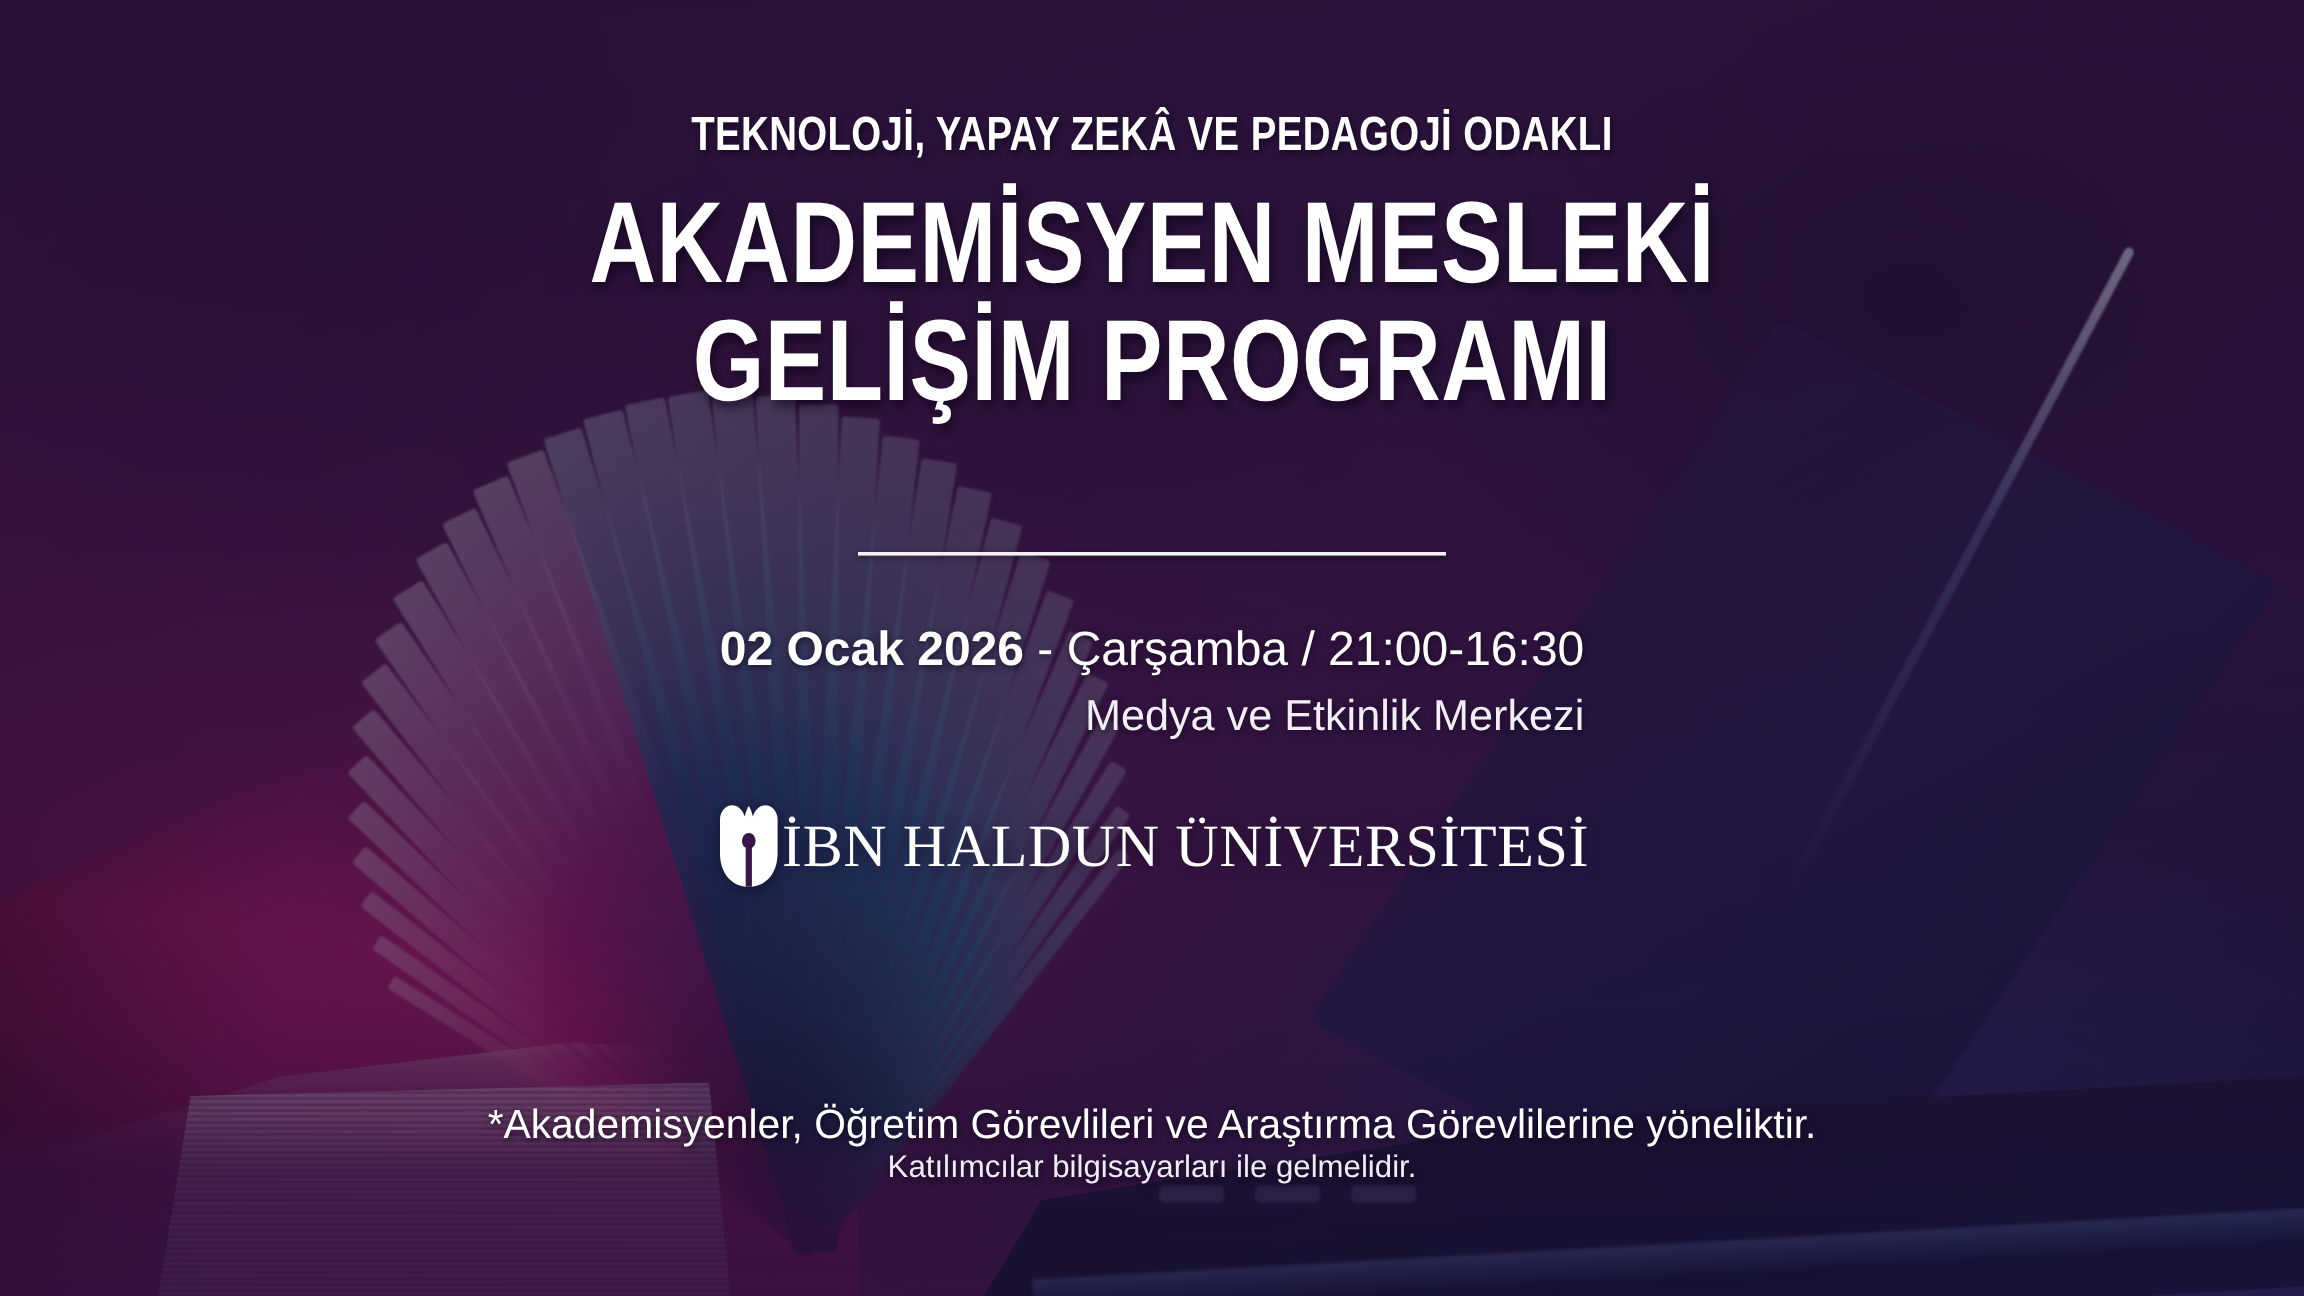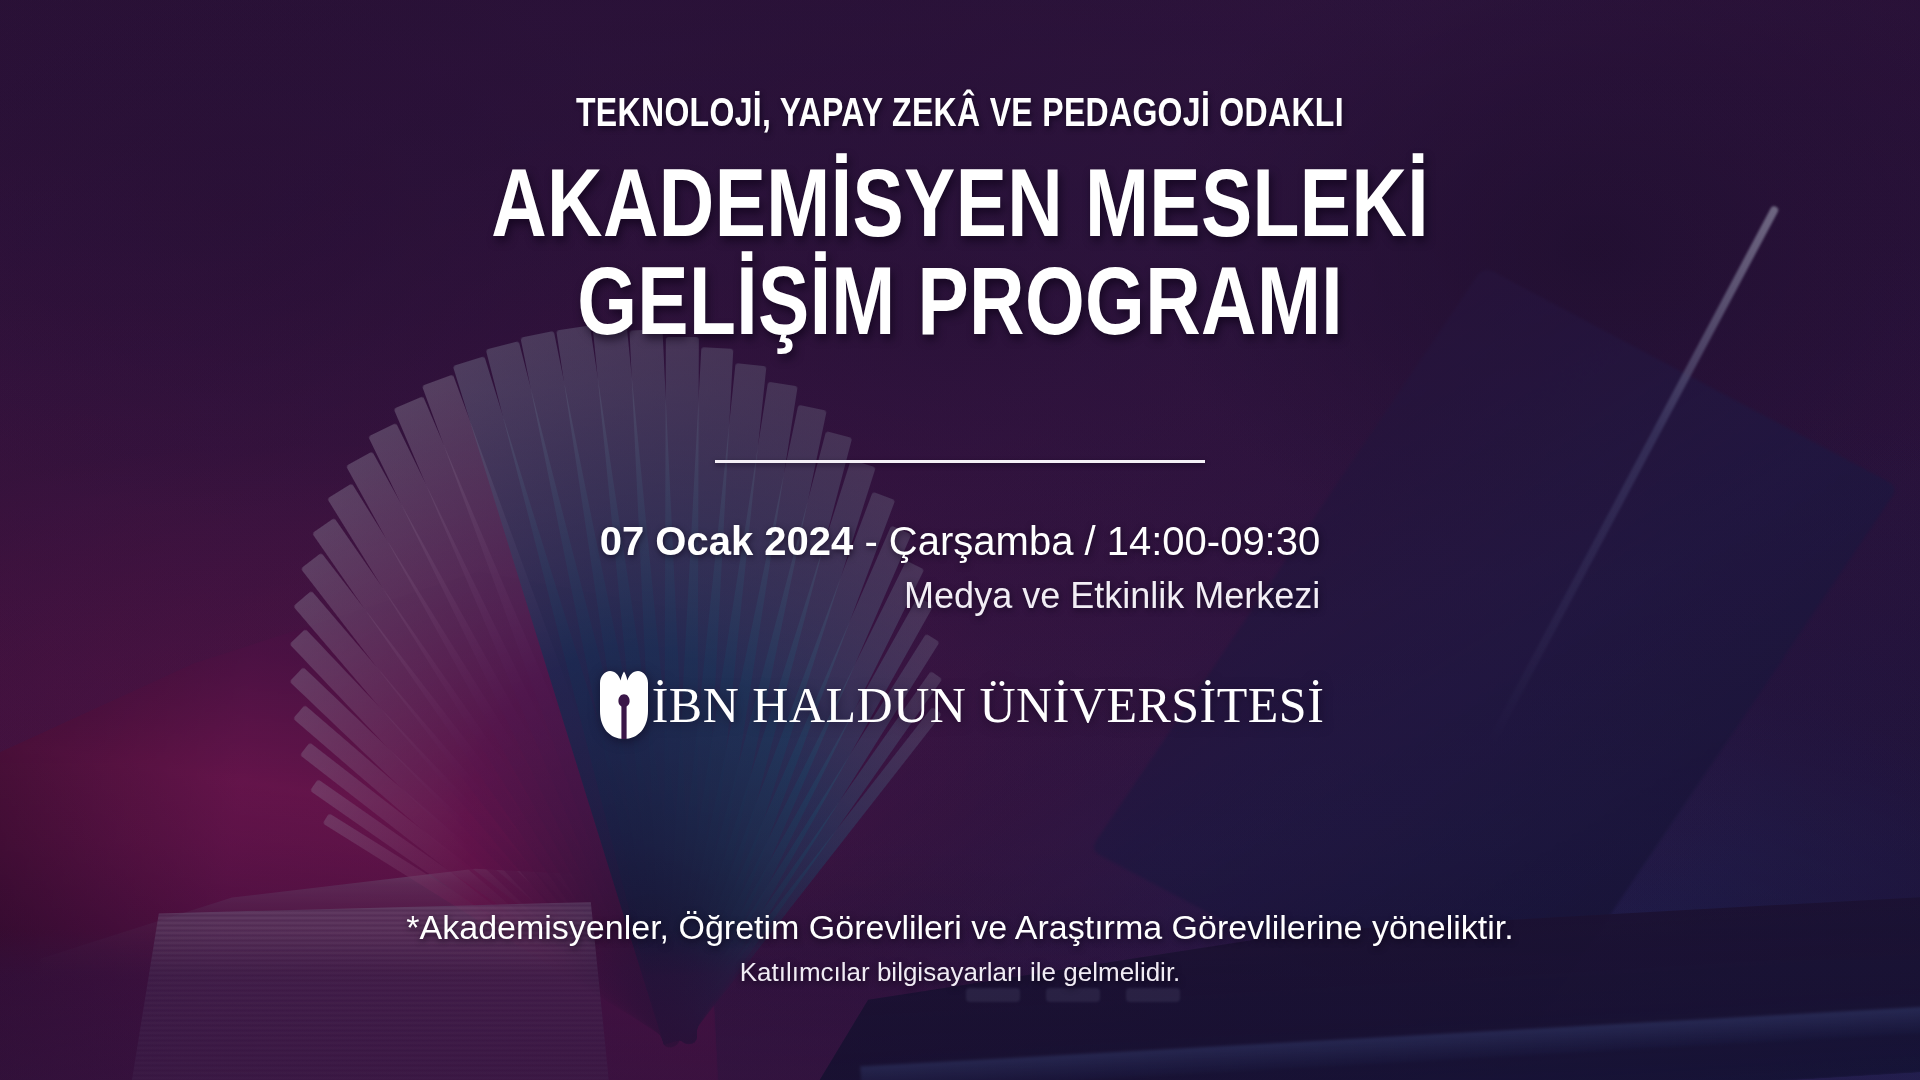--- a/index.html
+++ b/index.html
@@ -292,21 +292,20 @@
     text-shadow: 1px 2px 6px rgba(10,0,20,0.7);
   }
   .footnote-main {
     font-size: 34px;
     font-weight: 400;
     color: #ffffff;
     white-space: nowrap;
     margin-top: 33px;
   }
   .footnote-sub {
-    margin-top: 10px;
     font-size: 26px;
     font-weight: 400;
     color: #f0ecf4;
     white-space: nowrap;
   }
 </style>
 </head>
 <body>
 
 <div class="poster">
@@ -378,21 +377,21 @@
 
     <h1 class="title">
       <span class="title-line">AKADEMİSYEN MESLEKİ</span>
       <span class="title-line">GELİŞİM PROGRAMI</span>
     </h1>
 
     <div class="divider"></div>
 
     <div class="meta">
       <div class="meta-datetime">
-        <span class="strong">07 Ocak 2024</span><span> - </span><span>Çarşamba / 14:00-09:30</span>
+        <span class="strong">02 Ocak 2026</span><span> - </span><span>Çarşamba / 21:00-16:30</span>
       </div>
       <div class="meta-venue">Medya ve Etkinlik Merkezi</div>
     </div>
 
     <div class="brand">
       <span class="brand-mark-wrap">
         <svg class="brand-mark" viewBox="0 0 56 76" aria-hidden="true">
           <path d="M4 16 C4 9 9 4 14 4 C19 4 23 8 24.6 13.4 C25.6 9 26.8 6.4 28 4.6 C29.2 6.4 30.4 9 31.4 13.4 C33 8 37 4 42 4 C47 4 52 9 52 16 L52 44 C52 61 42 72 28 72 C14 72 4 61 4 44 Z" fill="#ffffff"></path>
           <path d="M25.4 34 L30.6 34 L30.6 72 L25.4 72 Z" fill="#3a1648"></path>
           <path d="M22.4 34 C22.4 30 24.8 27.2 28 27.2 C31.2 27.2 33.6 30 33.6 34 C33.6 37.6 31.2 40 28 40 C24.8 40 22.4 37.6 22.4 34 Z" fill="#3a1648"></path>

